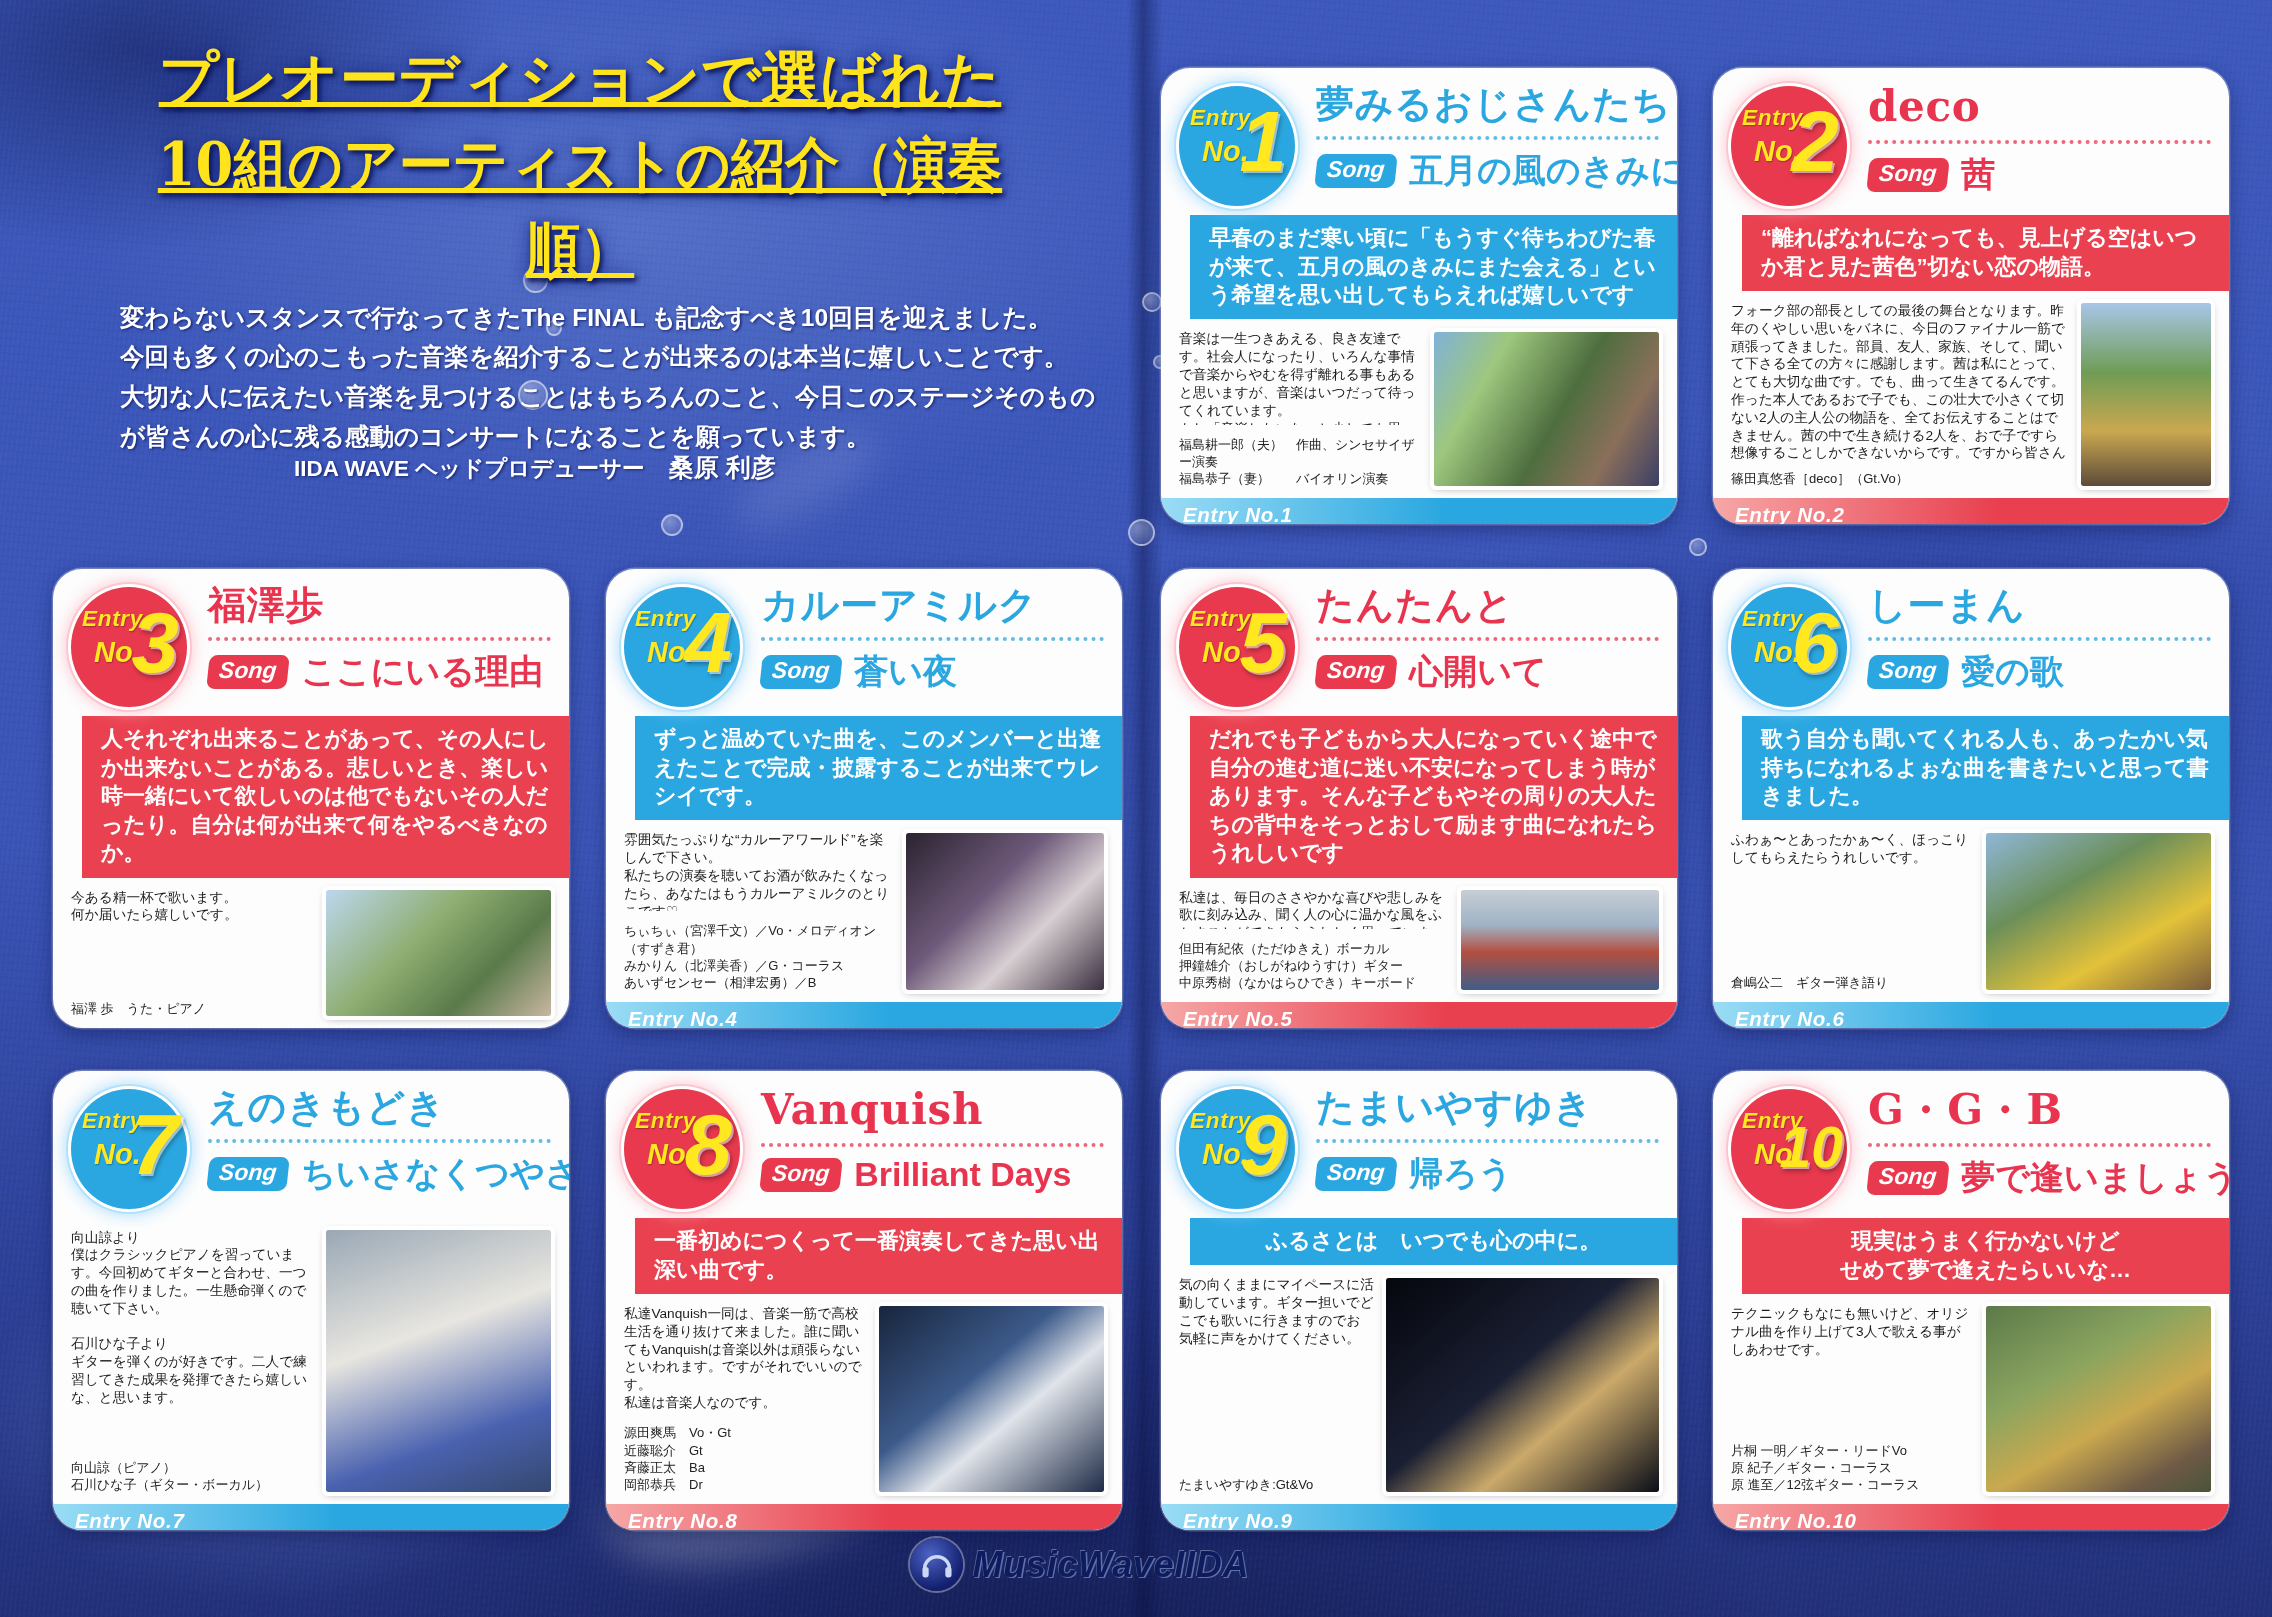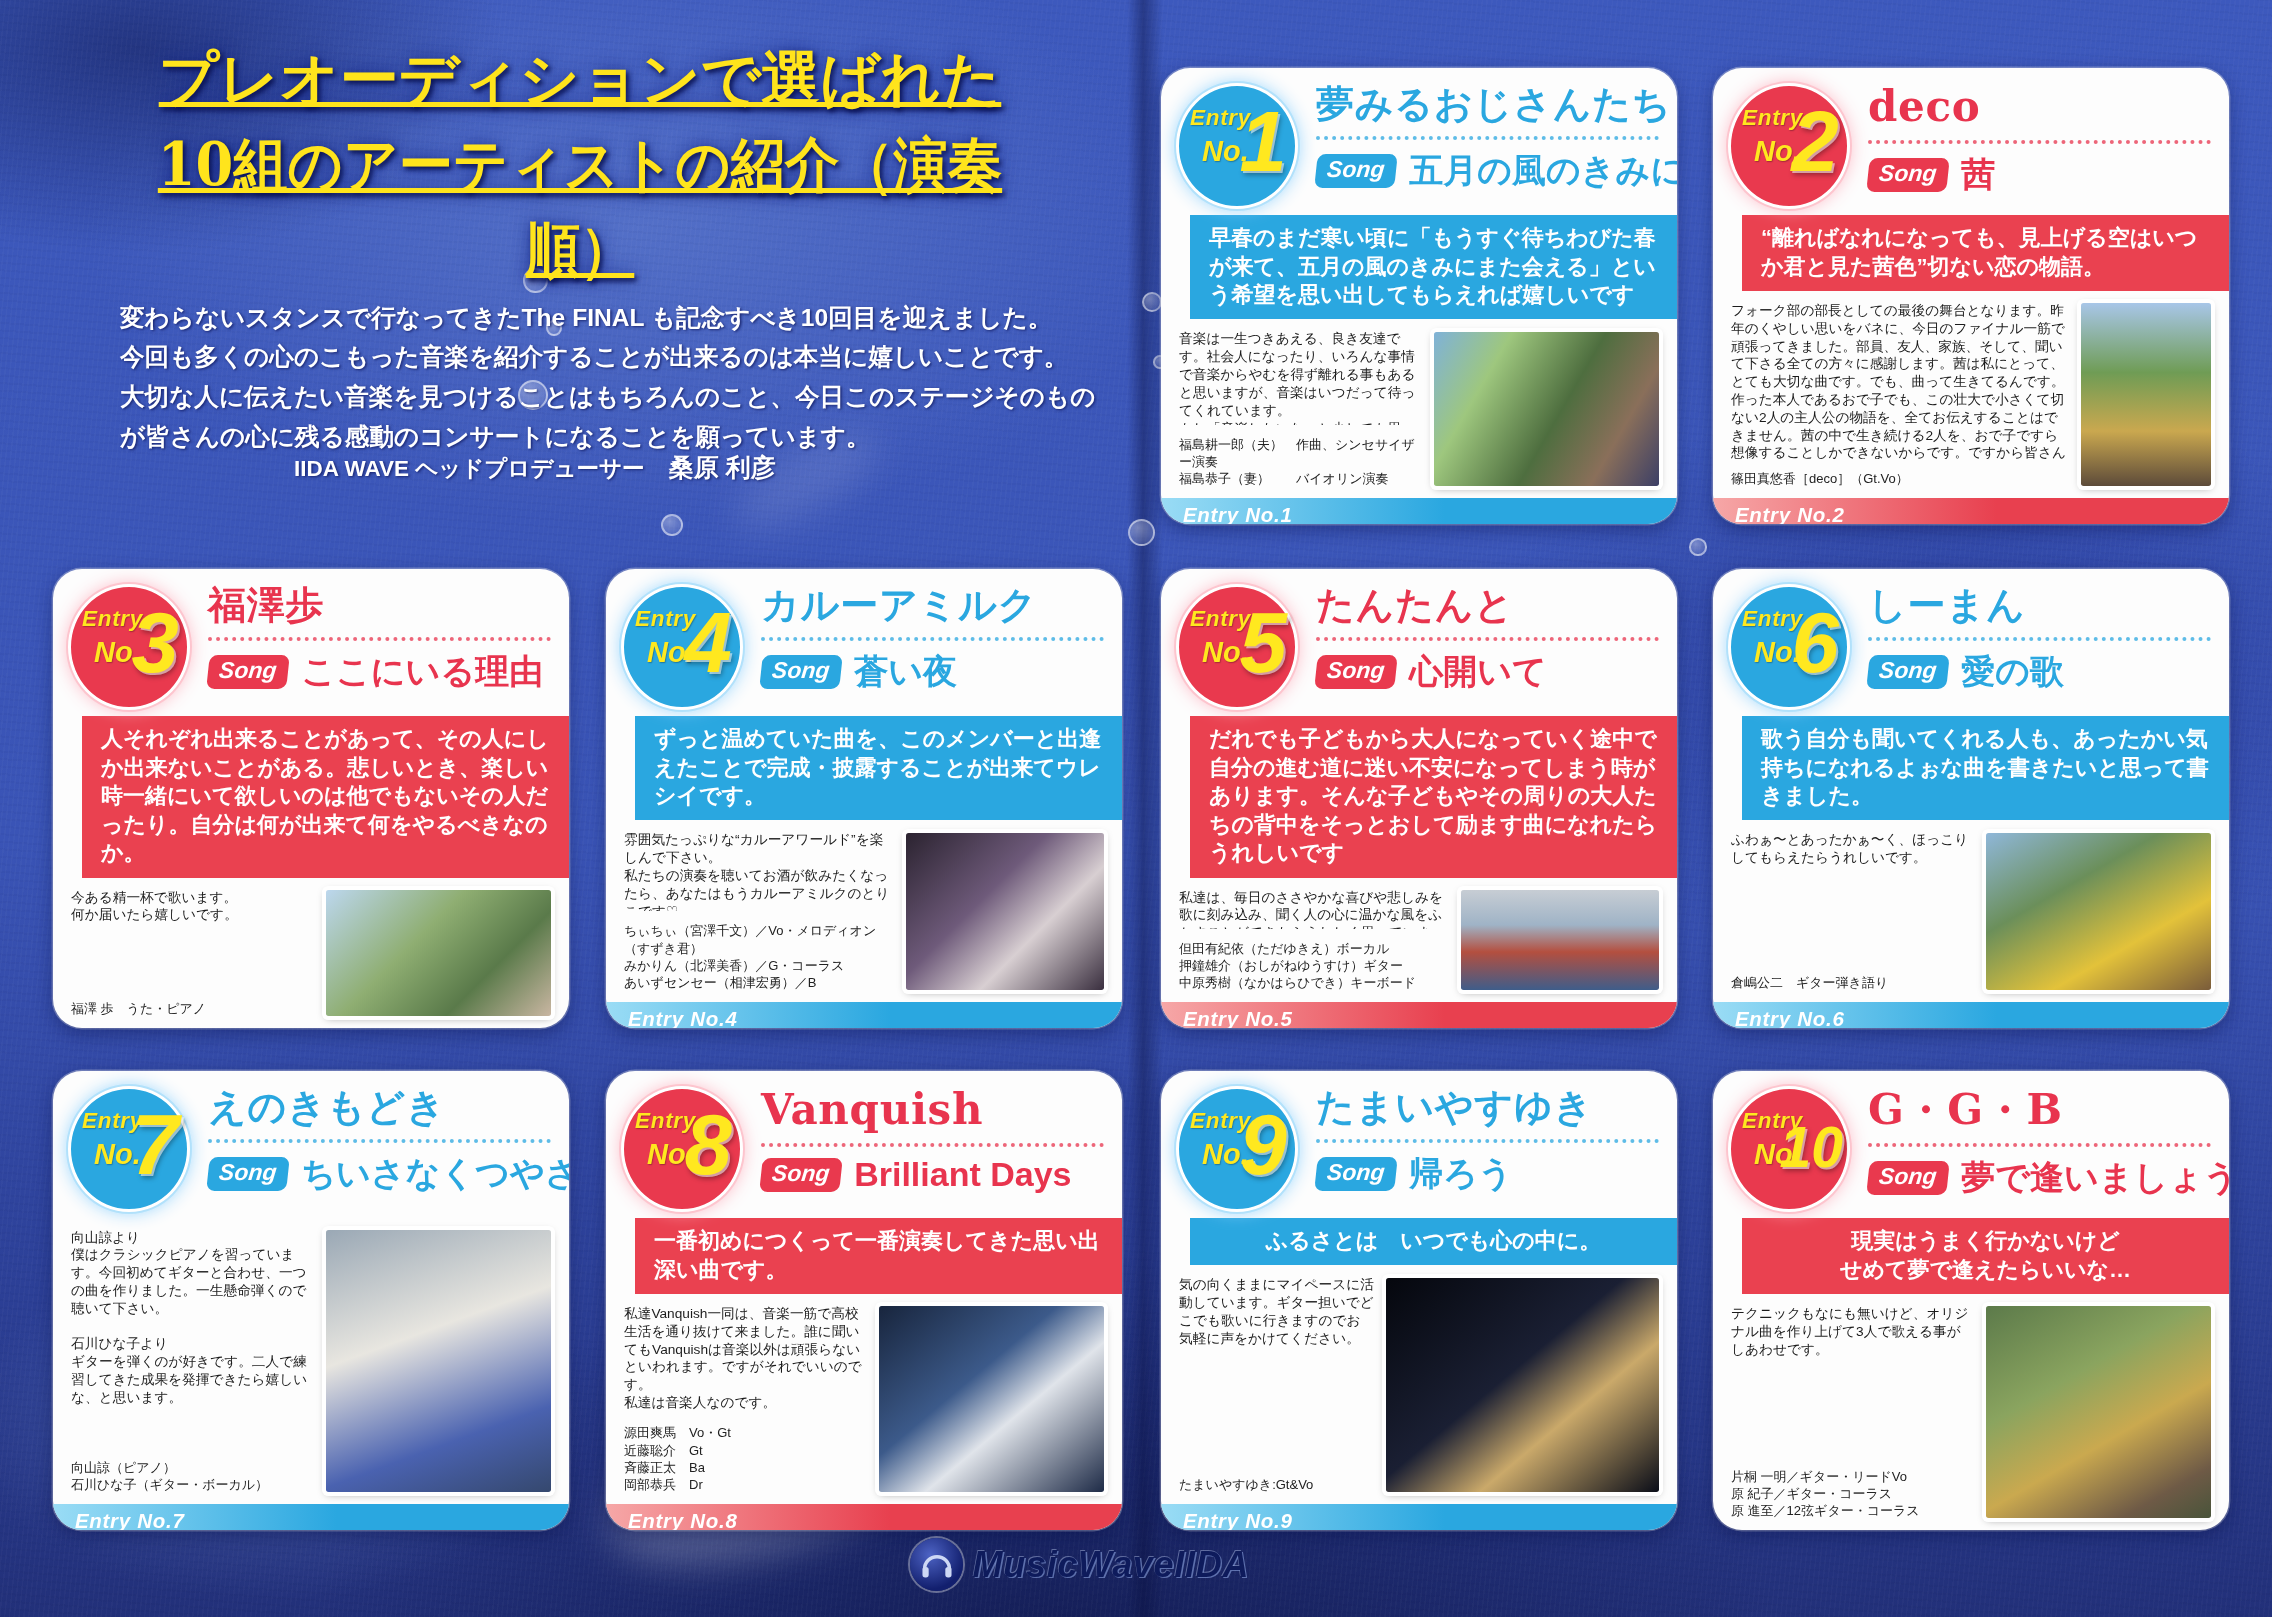--- a/index.html
+++ b/index.html
@@ -416,20 +416,21 @@
 せめて夢で逢えたらいいな…</div>
     <div class="card-body">
       <div class="desc">
         <p class="bio">テクニックもなにも無いけど、オリジナル曲を作り上げて3人で歌える事がしあわせです。</p>
         <p class="credits">片桐 一明／ギター・リードVo
 原 紀子／ギター・コーラス
 原 進至／12弦ギター・コーラス</p>
       </div>
       <div class="photo p10"></div>
     </div>
+    <div class="card-foot">Entry No.10</div>
   </article>
 
   <div class="logo-row">
     <div class="logo-mark">
       <svg width="36" height="36" viewBox="0 0 52 52">
         <path d="M8 32 a18 18 0 0 1 36 0" fill="none" stroke="#cdd8f5" stroke-width="5" stroke-linecap="round"></path>
         <rect x="5" y="29" width="9" height="15" rx="4" fill="#cdd8f5"></rect>
         <rect x="38" y="29" width="9" height="15" rx="4" fill="#cdd8f5"></rect>
       </svg>
     </div>

